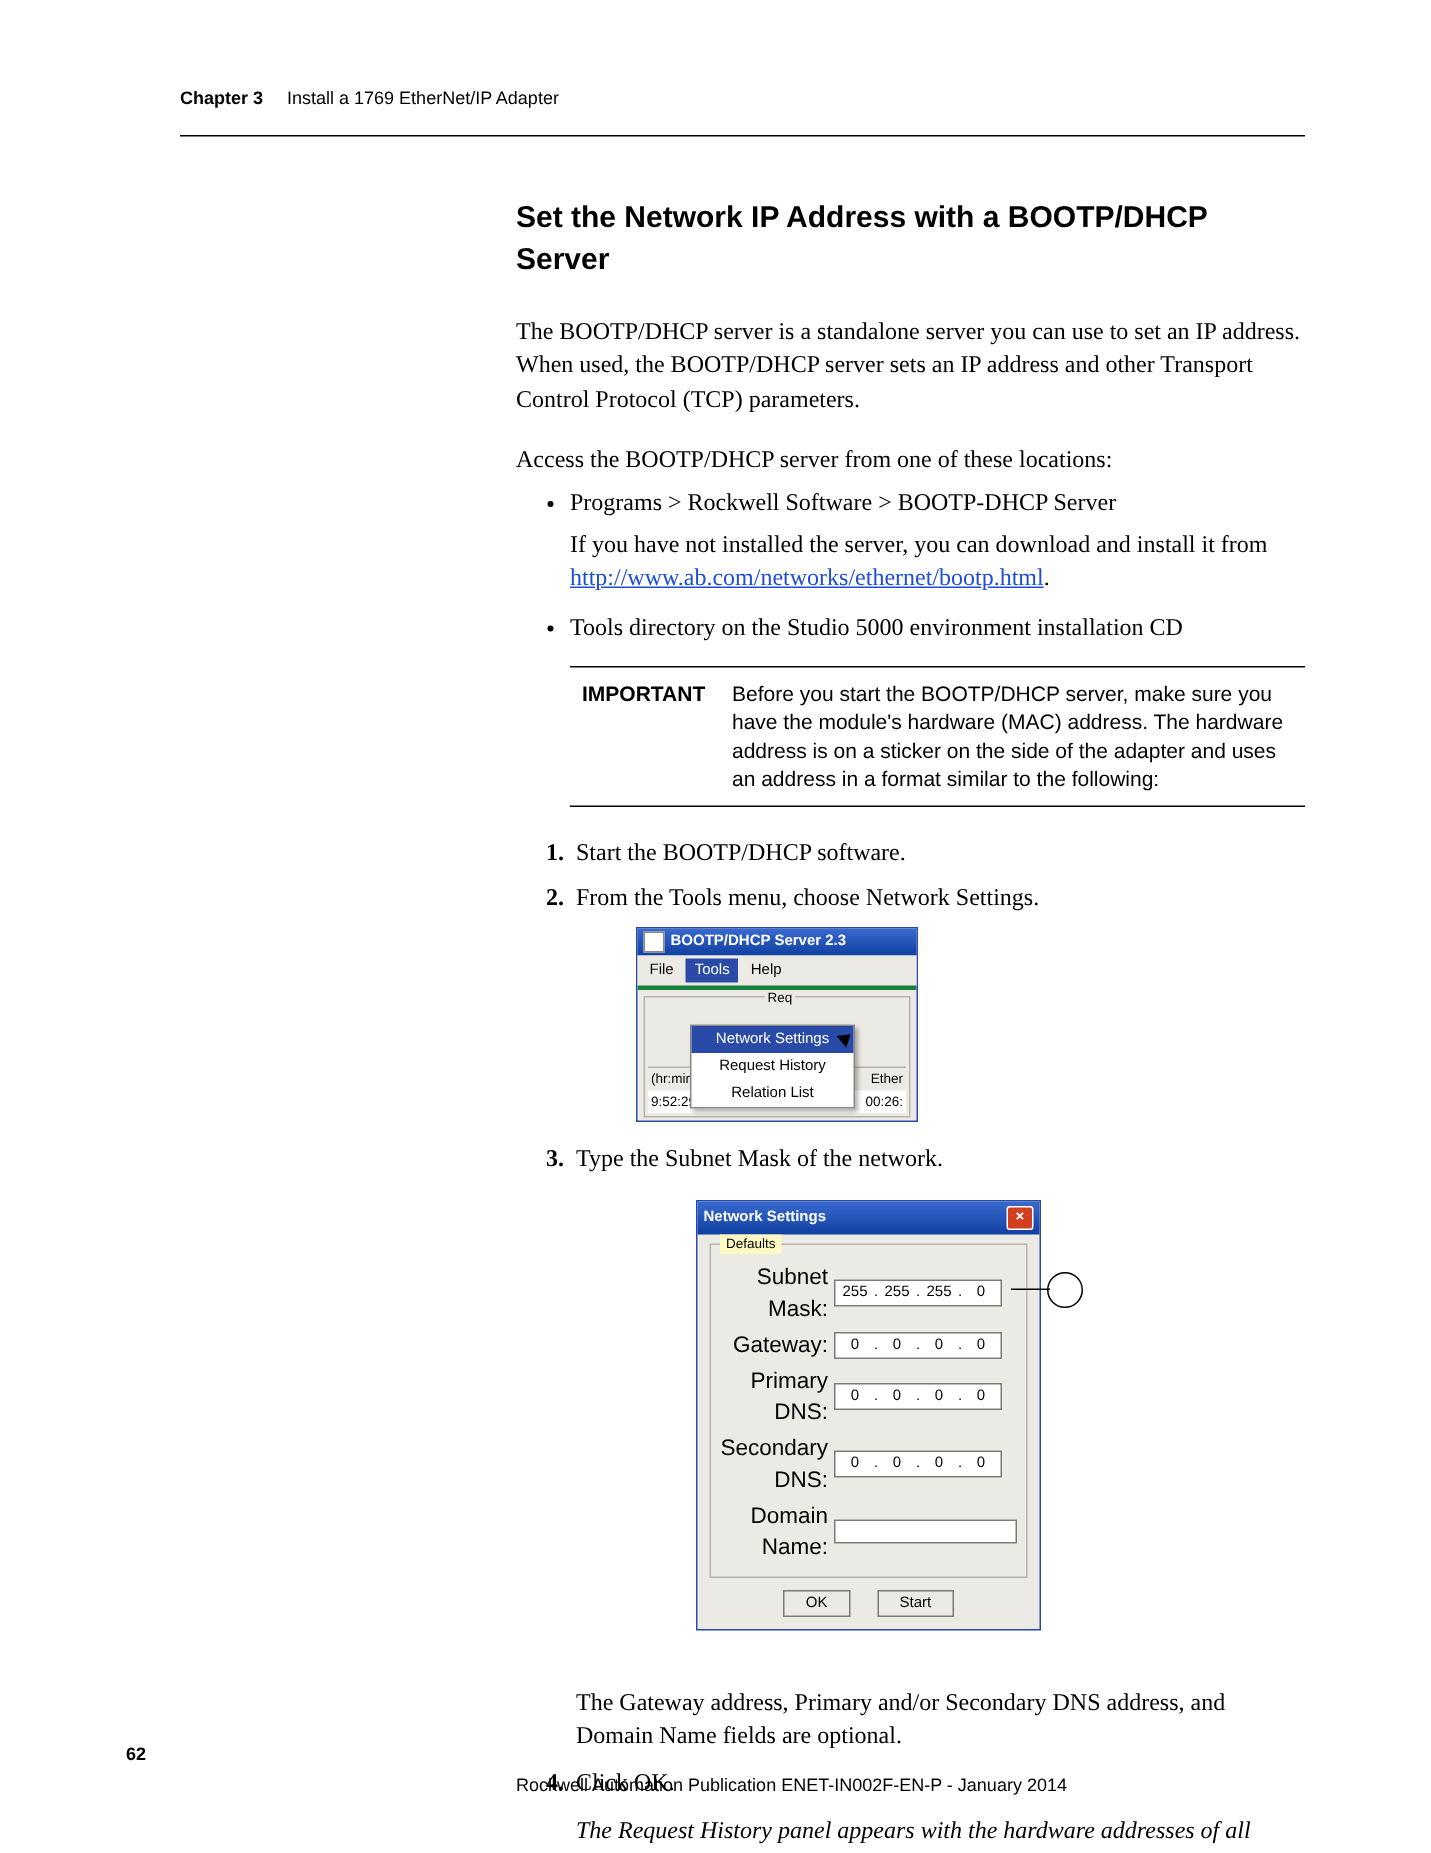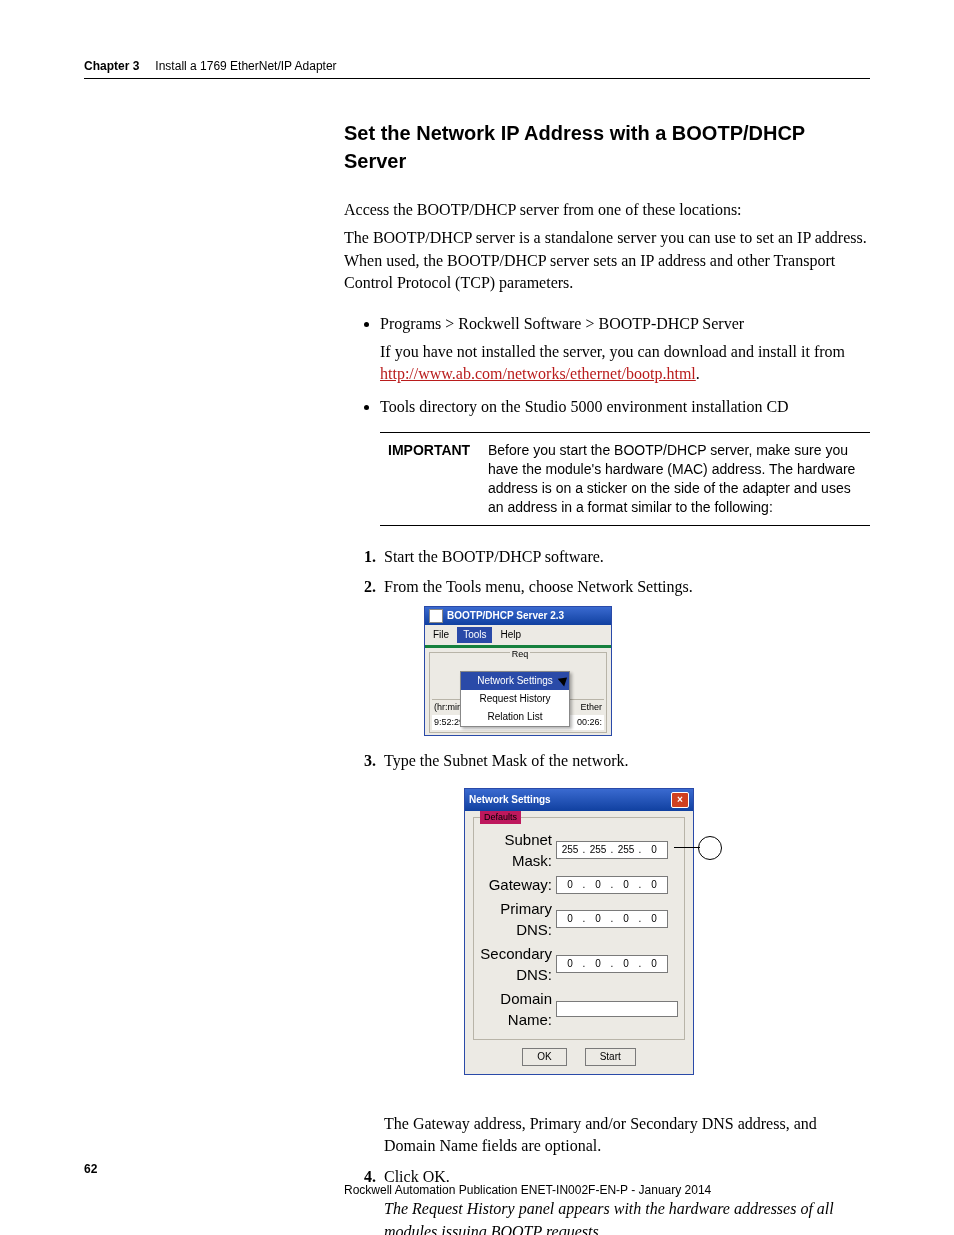--- a/index.html
+++ b/index.html
@@ -9,22 +9,23 @@
     color: #000;
     background: #fff;
     width: 954px;
     height: 1235px;
     position: relative;
     box-sizing: border-box;
     padding: 56px 84px 40px 84px;
   }
   .header-line {
     border-bottom: 1px solid #000;
-    padding-bottom: 4px;
+    padding-bottom: 16px;
     margin-bottom: 40px;
+    margin-left: 36px;
   }
   .chapter-label {
     font-family: Arial, Helvetica, sans-serif;
     font-weight: bold;
     font-size: 12px;
   }
   .chapter-title {
     font-family: Arial, Helvetica, sans-serif;
     font-size: 12px;
     margin-left: 12px;
@@ -37,21 +38,21 @@
   h2.section-title {
     font-family: Arial, Helvetica, sans-serif;
     font-weight: bold;
     font-size: 20px;
     margin: 0 0 24px 0;
   }
   p.body { margin: 0 0 18px 0; }
   ul.bullets { margin: 0 0 14px 0; padding-left: 36px; }
   ul.bullets li { margin-bottom: 6px; }
   .sub-para { margin: 6px 0 10px 0; }
-  a.link { color: #b91c1c; text-decoration: underline; }
+  a.link { color: #1d4ed8; text-decoration: underline; }
   .important-box {
     border-top: 1px solid #000;
     border-bottom: 1px solid #000;
     margin: 8px 0 20px 36px;
     padding: 8px 4px;
     display: flex;
     font-family: Arial, Helvetica, sans-serif;
     font-size: 14px;
   }
   .important-label {
@@ -144,21 +145,21 @@
     display:flex; justify-content:space-between; align-items:center;
   }
   .ss2-close {
     width:16px; height:14px; background:#d04020; color:#fff;
     display:flex; align-items:center; justify-content:center;
     border:1px solid #fff; font-weight:bold; font-size:10px;
     border-radius:2px;
   }
   .ss2-body { padding:6px 8px 8px 8px; }
   .ss2-group { border:1px solid #b8b4a8; padding:8px 6px 6px 6px; position:relative; }
-  .ss2-group-label { position:absolute; top:-7px; left:6px; background:#be185d; padding:0 4px; font-size:9px; }
+  .ss2-group-label { position:absolute; top:-7px; left:6px; background:#fef9c3; padding:0 4px; font-size:9px; }
   .ss2-row { display:flex; align-items:center; margin:3px 0; gap:4px; }
   .ss2-label { width:72px; text-align:right; font-size:15px; }
   .ss2-ip { display:flex; align-items:center; gap:1px; border:1px solid #7a7a7a; background:#fff; padding:1px 2px; }
   .ss2-ip span.oct { width:22px; text-align:center; }
   .ss2-ip span.dot { width:4px; text-align:center; }
   .ss2-dname { border:1px solid #7a7a7a; background:#fff; height:14px; flex:1; }
   .ss2-buttons { display:flex; justify-content:center; gap:18px; margin-top:8px; }
   .ss2-btn { border:1px solid #7a7a7a; background:#eceae4; padding:1px 14px; font-size:10px; }
   .ss2-callout {
     position:absolute;
@@ -190,23 +191,23 @@
 <body>
 
 <div class="header-line">
   <span class="chapter-label">Chapter 3</span>
   <span class="chapter-title">Install a 1769 EtherNet/IP Adapter</span>
 </div>
 
 <div class="content">
   <h2 class="section-title">Set the Network IP Address with a BOOTP/DHCP Server</h2>
 
+  <p class="body">The BOOTP/DHCP server is a standalone server you can use to set an IP address. When used, the BOOTP/DHCP server sets an IP address and other Transport Control Protocol (TCP) parameters.</p>
+
   <p class="body" style="margin-bottom:6px;">Access the BOOTP/DHCP server from one of these locations:</p>
-
-  <p class="body">The BOOTP/DHCP server is a standalone server you can use to set an IP address. When used, the BOOTP/DHCP server sets an IP address and other Transport Control Protocol (TCP) parameters.</p>
 
   <ul class="bullets">
     <li>
       <span>Programs &gt; Rockwell Software &gt; BOOTP-DHCP Server</span>
       <p class="sub-para">
         <span>If you have not installed the server, you can download and install it from </span><a class="link">http://www.ab.com/networks/ethernet/bootp.html</a><span>.</span>
       </p>
     </li>
     <li>
       <span>Tools directory on the Studio 5000 environment installation CD</span>

